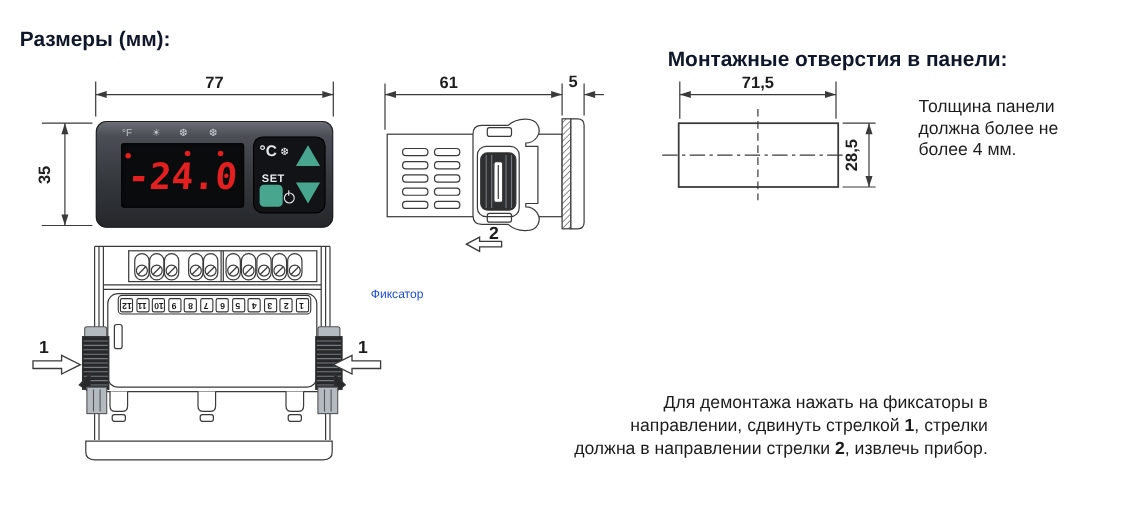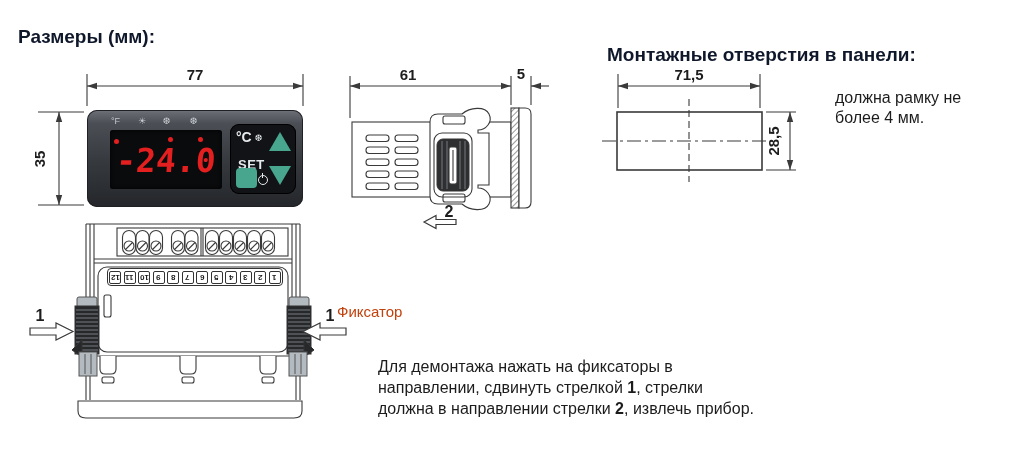--- a/index.html
+++ b/index.html
@@ -1,22 +1,22 @@
 <!DOCTYPE html>
 <html style="--digit-red: #e41f1f; --button-teal: #48a68e; --line-color: #3a3a3a;"><head>
 <meta charset="utf-8">
 <style>
   html,body{margin:0;padding:0;background:#fff;}
   .canvas{position:relative;width:1024px;height:461px;background:#fff;overflow:hidden;
           font-family:"Liberation Sans","DejaVu Sans",sans-serif;color:#1a1a1a;}
   .abs{position:absolute;}
   .heading{font-size:19px;font-weight:bold;white-space:nowrap;color:#0f172a;}
-  .bodytext{font-size:16px;line-height:21px;color:#1c1c1c;}
+  .bodytext{font-size:16px;line-height:21px;color:#1c1c1c;text-align:right;}
   .note{font-size:16px;line-height:19.5px;color:#1c1c1c;}
-  .latchlabel{font-size:15px;color:#c2410c;margin-top:41px;}
+  .latchlabel{font-size:11px;color:#1d4ed8;}
   b{font-weight:bold;}
 
   
   svg.lineart{position:absolute;left:0;top:0;}
   .ln{stroke:var(--line-color,#3a3a3a);fill:none;stroke-width:1.1;}
   .ln2{stroke:var(--line-color,#3a3a3a);fill:none;stroke-width:1.6;}
   .lnf{stroke:var(--line-color,#3a3a3a);fill:#fff;stroke-width:1.1;}
   .lnfr{stroke:var(--line-color,#3a3a3a);fill:#fff;stroke-width:1.2;}
   .ar{fill:var(--line-color,#3a3a3a);stroke:none;}
   .dk{fill:#26282a;stroke:#333;stroke-width:1;}
@@ -252,21 +252,21 @@
       <span class="segval">-24.0</span>
       <span class="leddot" style="left:4px;top:9px"></span>
       <span class="leddot" style="left:58px;top:7px"></span>
       <span class="leddot" style="left:88px;top:7px"></span>
     </div>
 
     <div class="keypad">
       <span class="kc" style="left:6px;top:5px;font-size:14px;font-weight:bold">°C</span>
       <span class="kc" style="left:25px;top:9px;font-size:9px">❆</span>
       <span class="tri-up" style="left:39px;top:8px"></span>
-      <span class="kc" style="left:8px;top:33px;font-size:13px;font-weight:bold;letter-spacing:.5px">SET</span>
+      <span class="kc" style="left:8px;top:33px;font-size:10px;font-weight:bold;letter-spacing:.5px">SET</span>
       <span class="setbtn"></span>
       <span class="power"></span>
       <span class="tri-down" style="left:39px;top:42px"></span>
     </div>
   </div>
 
   <div class="abs termstrip">
     <div class="termbox">
         <span>12</span>
       </div>
@@ -301,21 +301,22 @@
         <span>2</span>
       </div>
     <div class="termbox">
         <span>1</span>
       </div>
   </div>
 
   <div class="abs latchlabel" style="left:337px;top:262px">Фиксатор</div>
 
   <div class="abs note" style="left:835px;top:88px">
-    <div>должна рамку не</div>
+    <div>Толщина панели</div>
+    <div>должна более не</div>
     <div>более 4 мм.</div>
   </div>
 
   <div class="abs bodytext" style="left:378px;top:356px;width:520px">
     <div>Для демонтажа нажать на фиксаторы в</div>
     <div><span>направлении, сдвинуть стрелкой </span><b>1</b><span>, стрелки</span></div>
     <div><span>должна в направлении стрелки </span><b>2</b><span>, извлечь прибор.</span></div>
   </div>
 
 </div>

